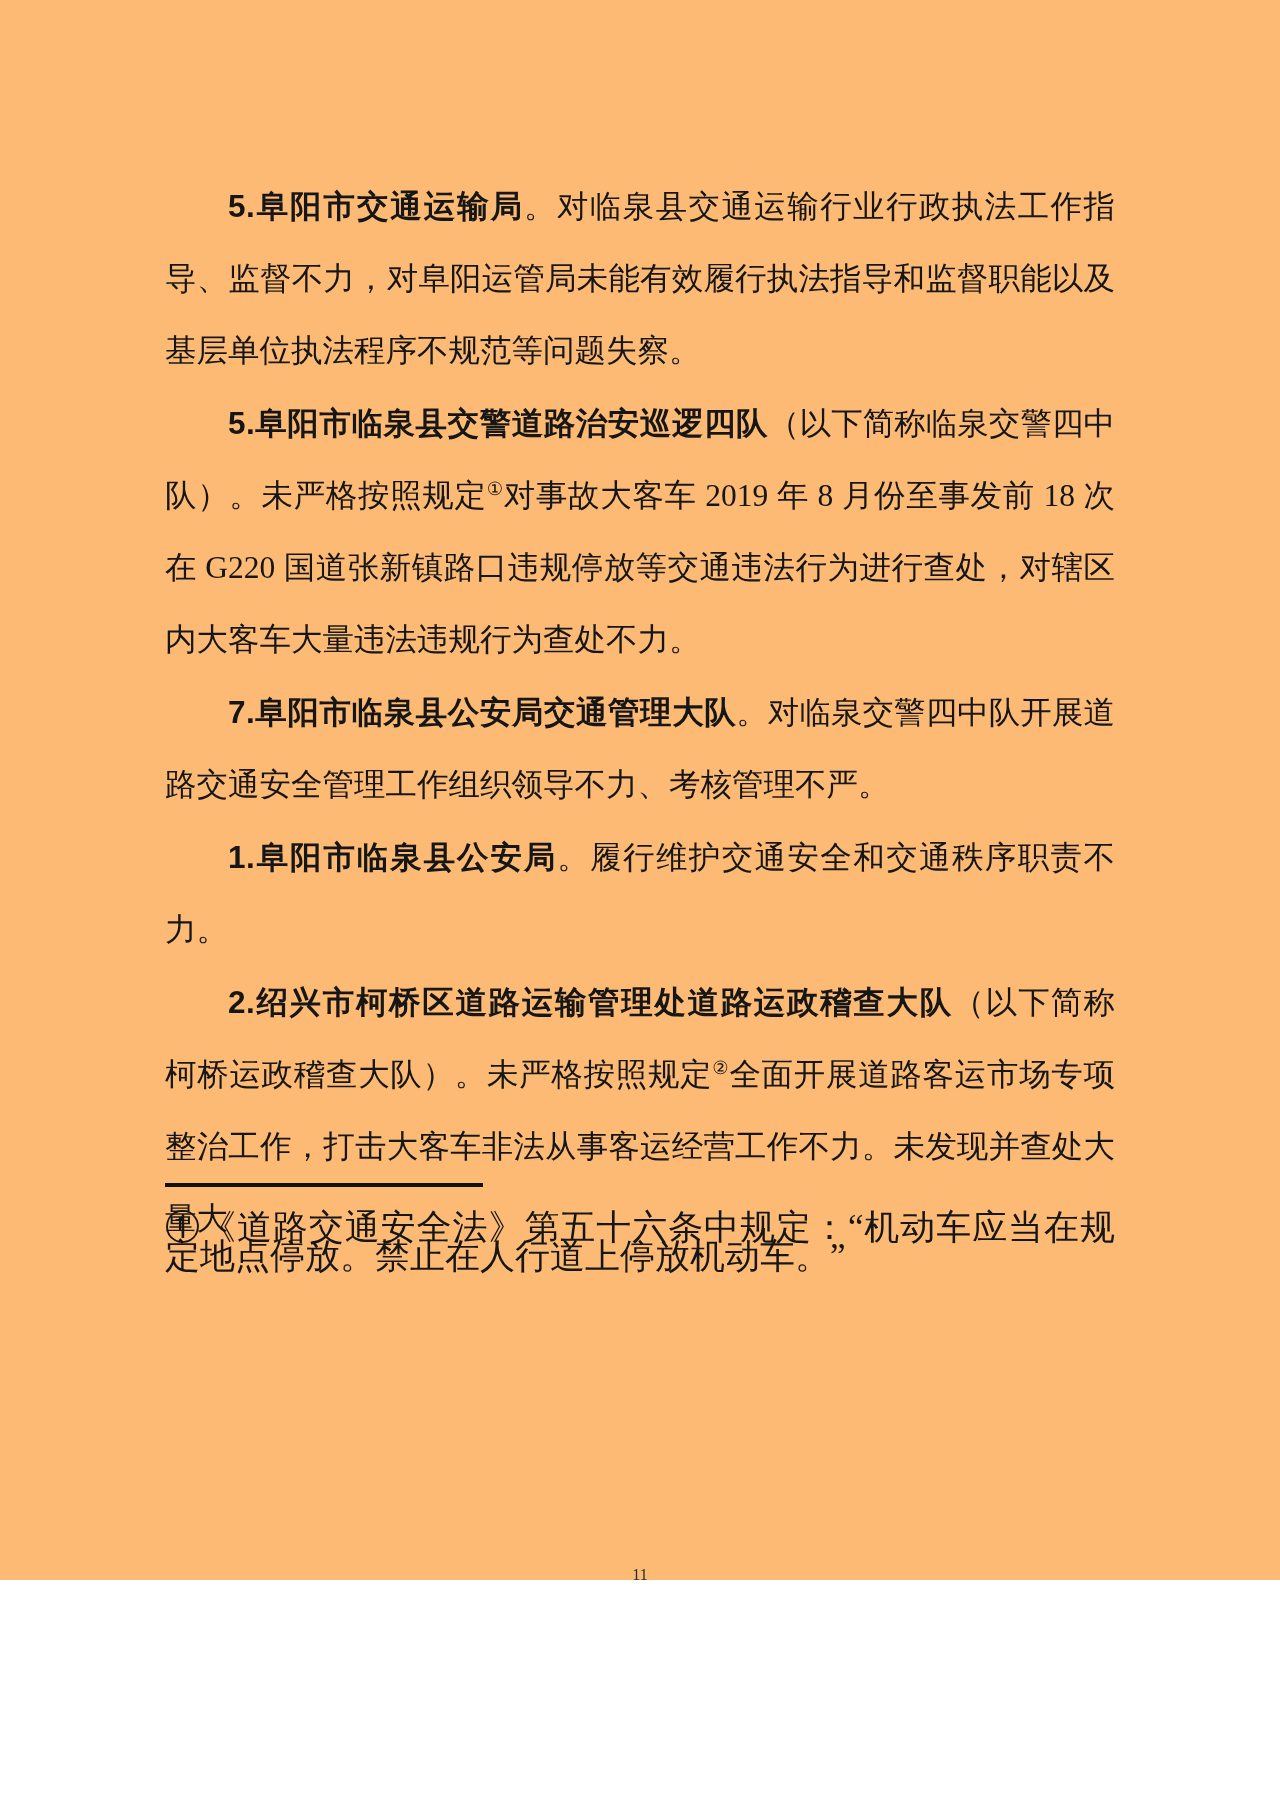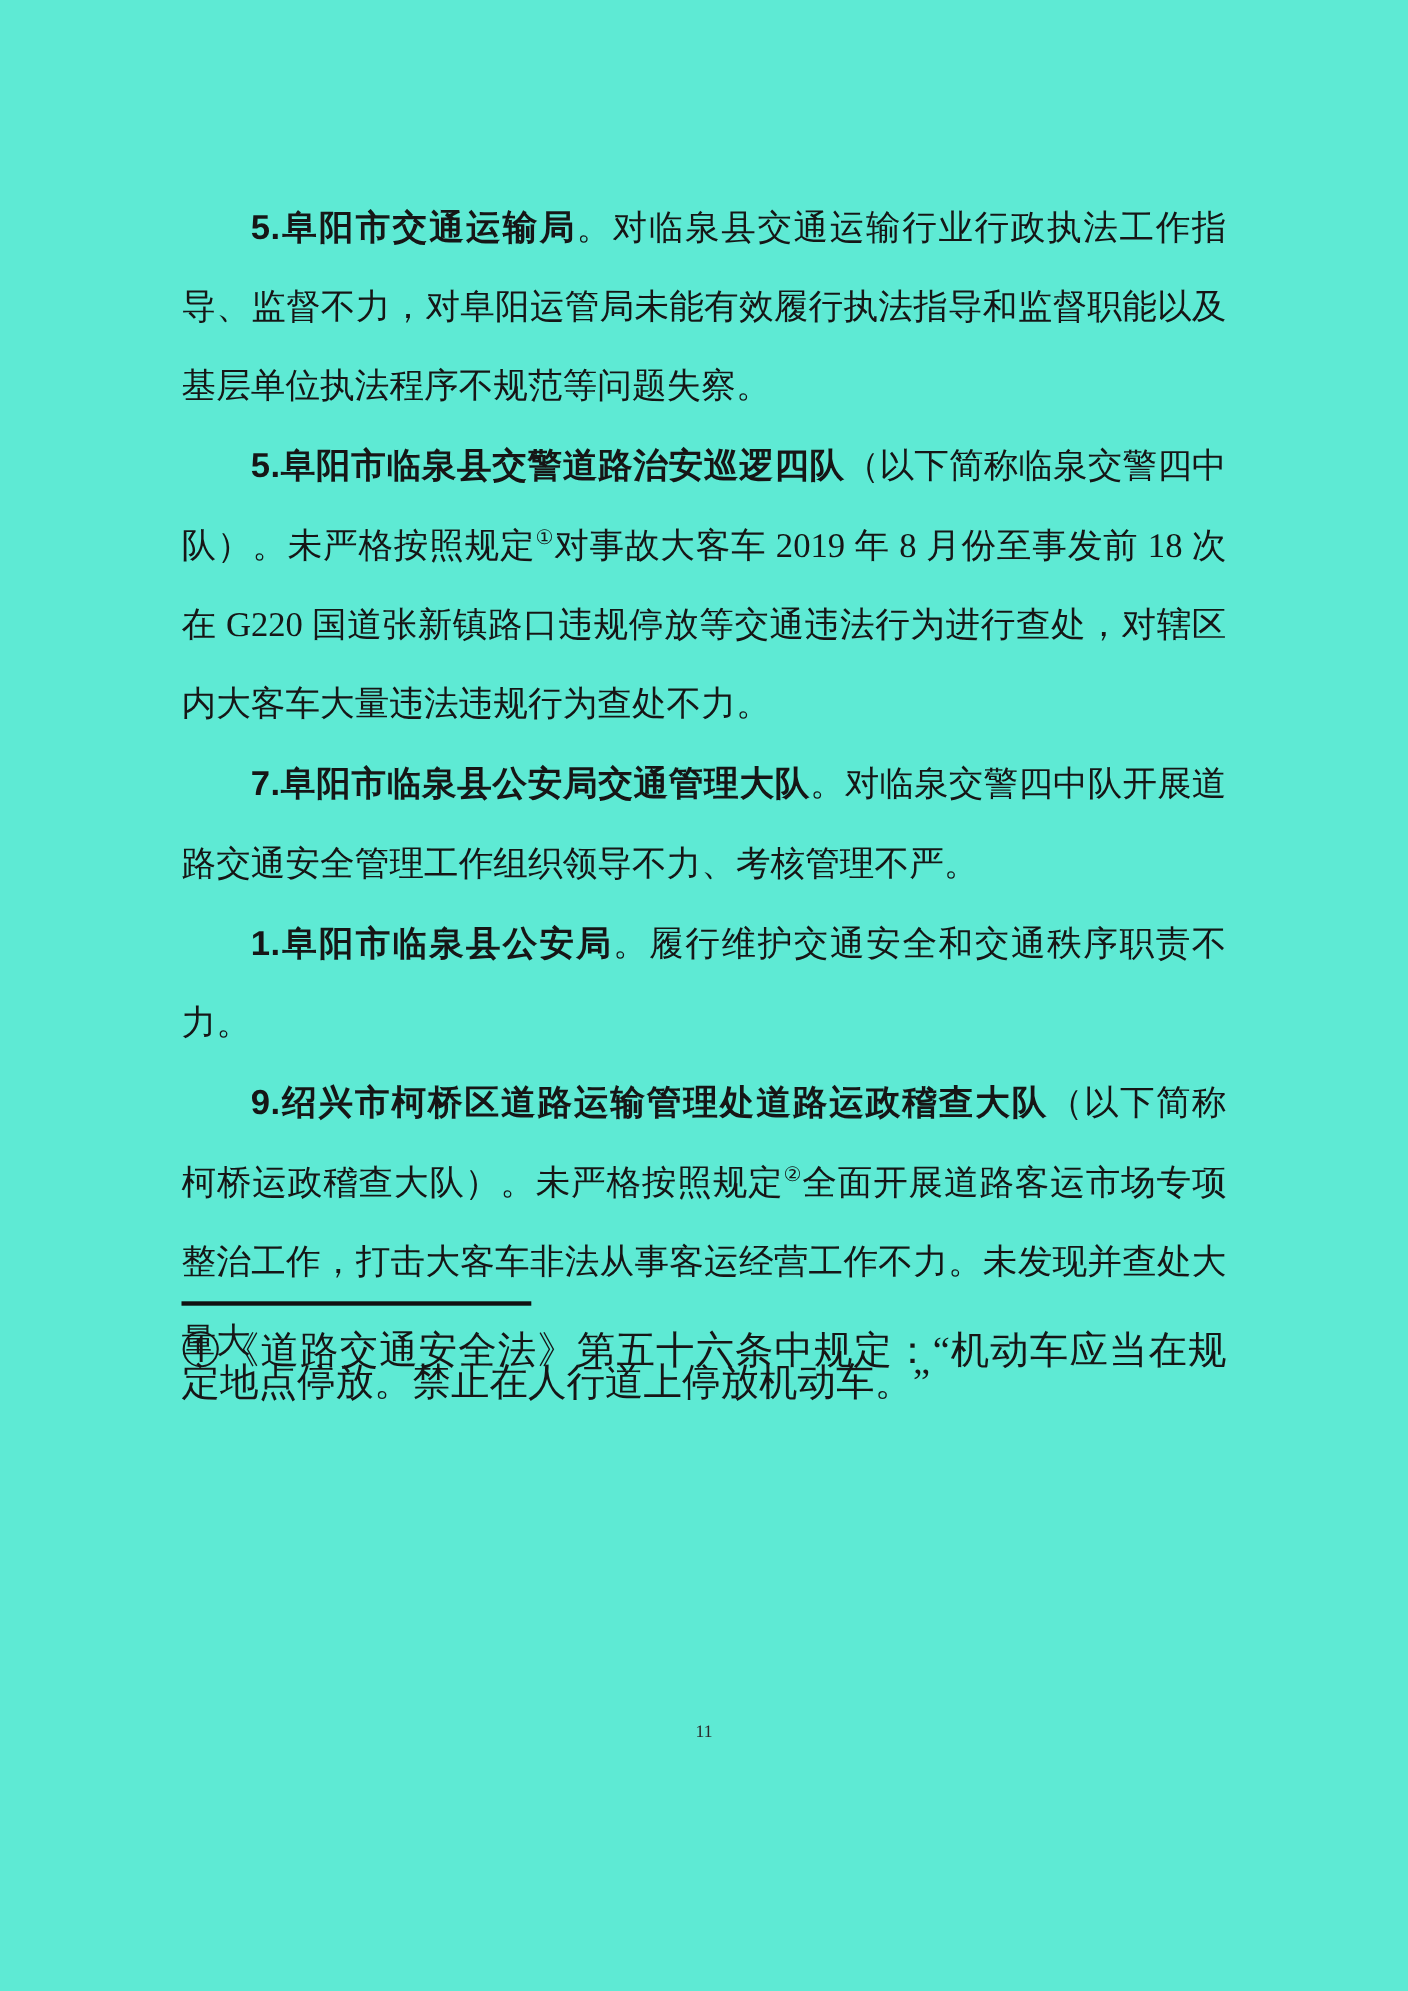--- a/index.html
+++ b/index.html
@@ -1,20 +1,20 @@
 <!DOCTYPE html>
 <html><head>
 <meta charset="utf-8">
 <style>
   html, body { margin: 0; padding: 0; background: #ffffff; }
   .page {
     position: relative;
     width: 1280px;
-    height: 1810px;
-    background: #5eead4;
+    height: 1580px;
+    background: #fdba74;
     color: #161616;
     font-family: "Liberation Serif", "DejaVu Serif", serif;
     overflow: hidden;
   }
   .doc-body {
     position: absolute;
     left: 165px;
     top: 170px;
     width: 950px;
     font-size: 31.5px;
@@ -66,21 +66,21 @@
 </head>
 <body>
 
 <div class="page">
 
   <div class="doc-body">
     <p><span class="para-head">5.阜阳市交通运输局</span><span>。对临泉县交通运输行业行政执法工作指导、监督不力，对阜阳运管局未能有效履行执法指导和监督职能以及基层单位执法程序不规范等问题失察。</span><sup class="fn-ref"></sup><span></span></p>
     <p><span class="para-head">5.阜阳市临泉县交警道路治安巡逻四队</span><span>（以下简称临泉交警四中队）。未严格按照规定</span><sup class="fn-ref">①</sup><span>对事故大客车 2019 年 8 月份至事发前 18 次在 G220 国道张新镇路口违规停放等交通违法行为进行查处，对辖区内大客车大量违法违规行为查处不力。</span></p>
     <p><span class="para-head">7.阜阳市临泉县公安局交通管理大队</span><span>。对临泉交警四中队开展道路交通安全管理工作组织领导不力、考核管理不严。</span><sup class="fn-ref"></sup><span></span></p>
     <p><span class="para-head">1.阜阳市临泉县公安局</span><span>。履行维护交通安全和交通秩序职责不力。</span><sup class="fn-ref"></sup><span></span></p>
-    <p><span class="para-head">9.绍兴市柯桥区道路运输管理处道路运政稽查大队</span><span>（以下简称柯桥运政稽查大队）。未严格按照规定</span><sup class="fn-ref">②</sup><span>全面开展道路客运市场专项整治工作，打击大客车非法从事客运经营工作不力。未发现并查处大量大</span></p>
+    <p><span class="para-head">2.绍兴市柯桥区道路运输管理处道路运政稽查大队</span><span>（以下简称柯桥运政稽查大队）。未严格按照规定</span><sup class="fn-ref">②</sup><span>全面开展道路客运市场专项整治工作，打击大客车非法从事客运经营工作不力。未发现并查处大量大</span></p>
   </div>
 
   <div class="fn-sep"></div>
 
   <div class="footnotes">
     <p><span>①</span><span>《道路交通安全法》第五十六条中规定：“机动车应当在规定地点停放。禁止在人行道上停放机动车。”</span></p>
   </div>
 
   <div class="page-number">11</div>
 

